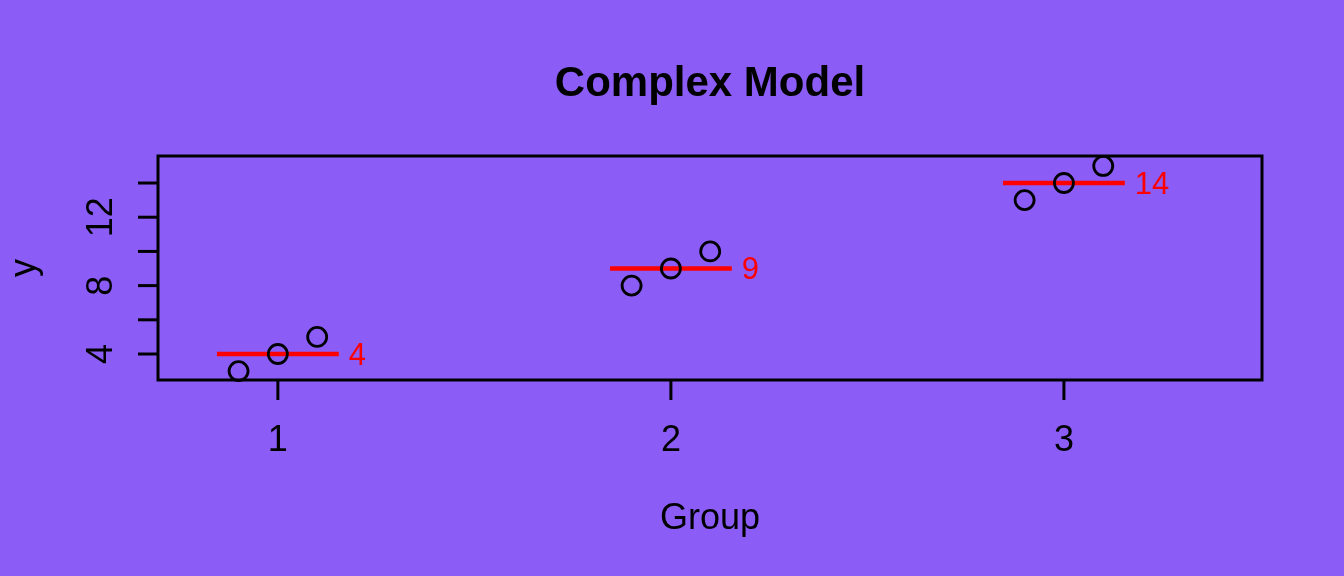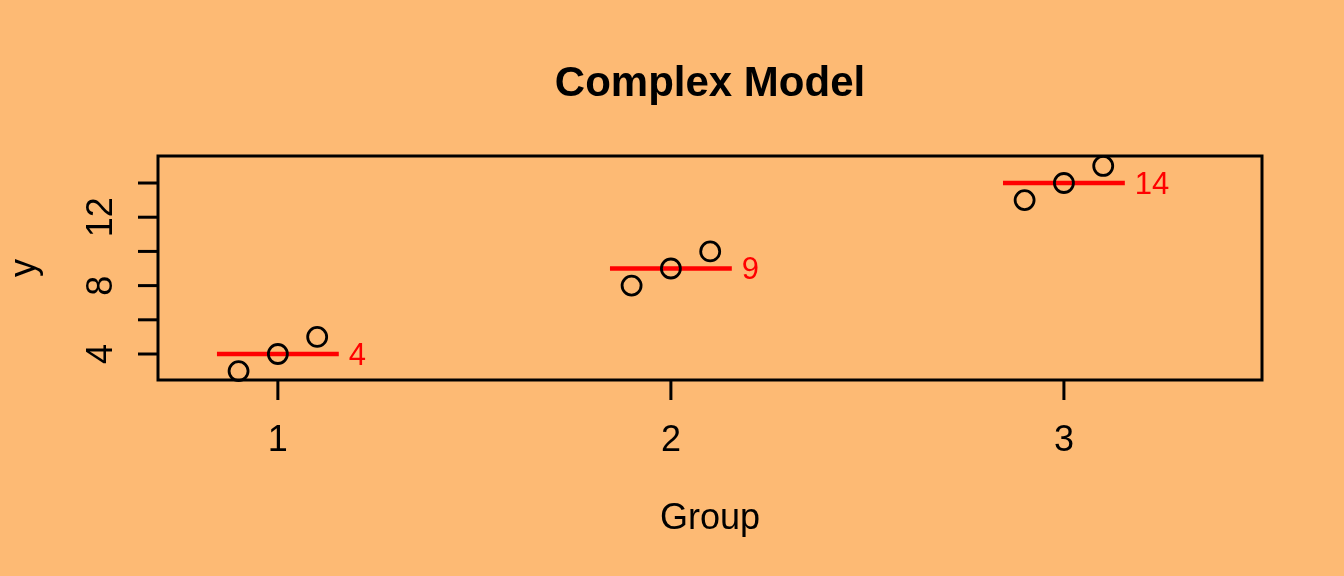--- a/index.html
+++ b/index.html
@@ -31,21 +31,21 @@
     font-size: 36px;
     fill: #000000;
   }
   .mean-label-text {
     font-size: 31px;
   }
 </style>
 </head>
 <body>
 
-<div id="figure" style="background: #fdba74;">
+<div id="figure" style="background: #8b5cf6;">
   <svg id="chart-svg" width="1344" height="576" viewBox="0 0 1344 576">
 
     <text class="title-text" x="710" y="96" text-anchor="middle">Complex Model</text>
 
     <text class="axis-label-text" x="35" y="268" text-anchor="middle" transform="rotate(-90 35 268)">y</text>
 
     <text class="axis-label-text" x="710" y="529" text-anchor="middle">Group</text>
 
     <rect id="plot-box" x="158" y="156" width="1104" height="224" fill="none" stroke="#000000" stroke-width="3"></rect>
 

